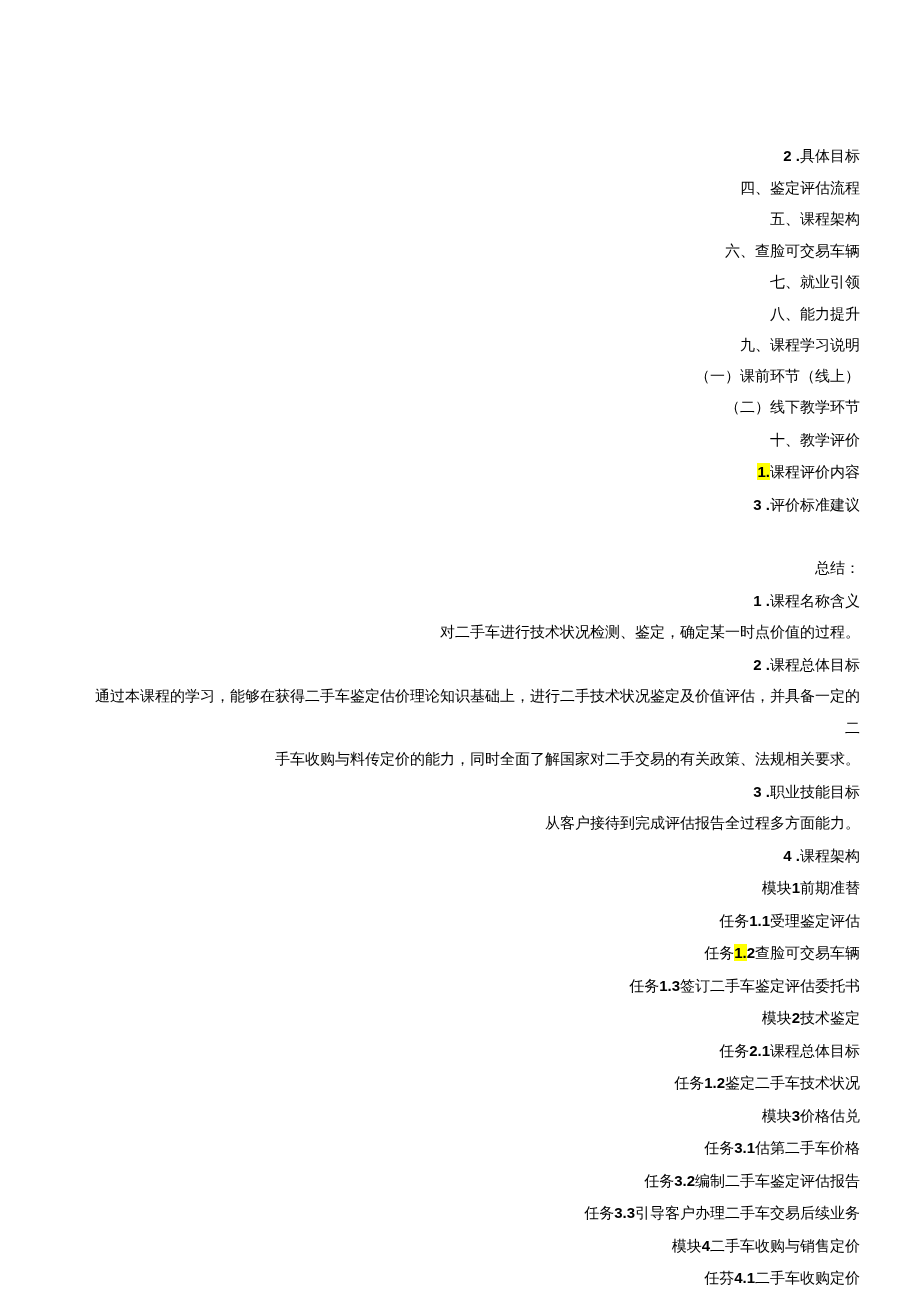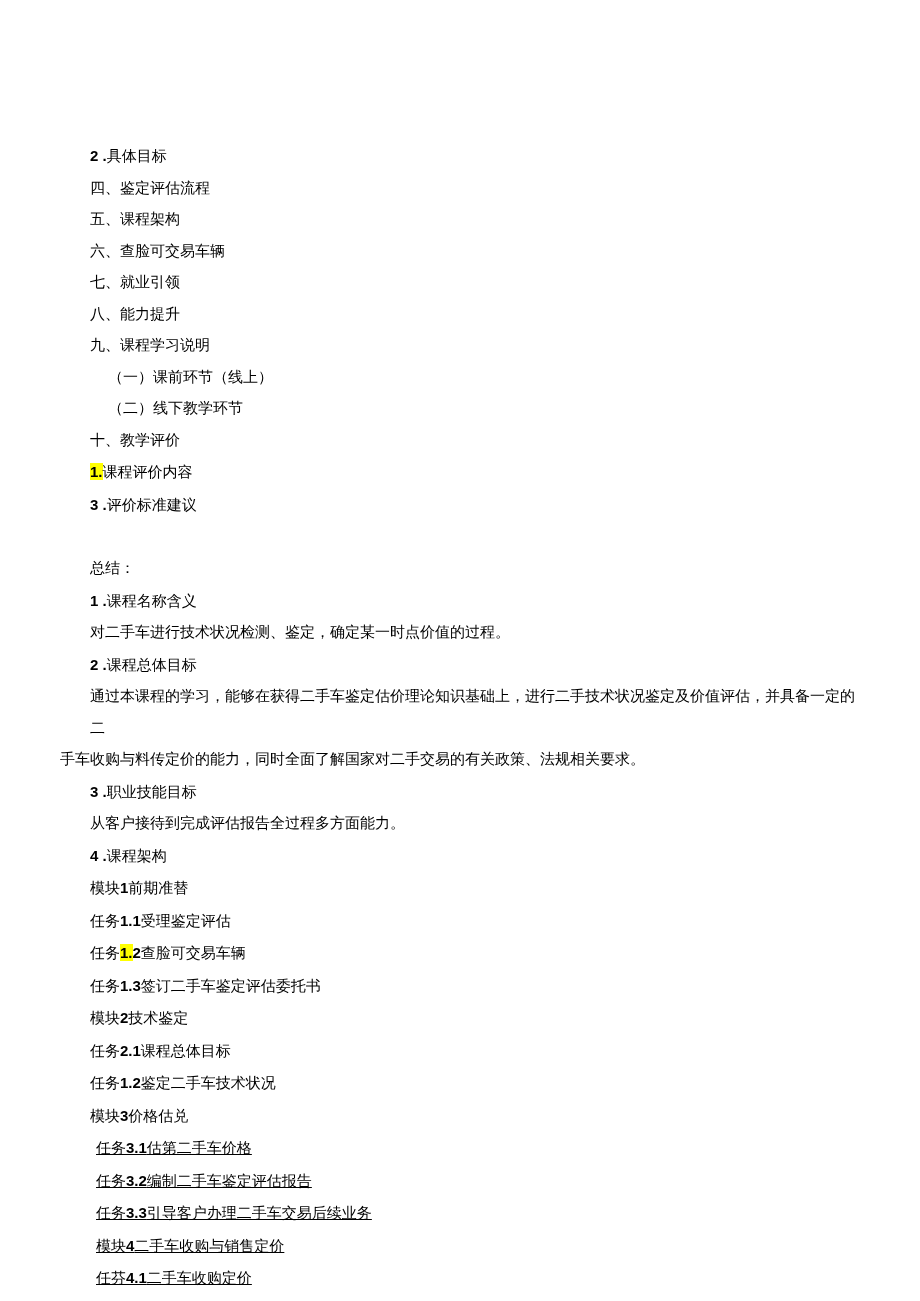--- a/index.html
+++ b/index.html
@@ -9,30 +9,31 @@
       color: #000;
       background: #fff;
       margin: 0;
       padding: 140px 60px 60px 60px;
       width: 920px;
       box-sizing: border-box;
     }
     .line {
       margin: 0;
       padding: 0;
+      text-align: right;
     }
     .indent-1 {
       padding-left: 30px;
     }
     .indent-2 {
       padding-left: 48px;
+      font-family: Liberation Mono, monospace;
     }
     .indent-3 {
       padding-left: 36px;
-      text-decoration: underline;
     }
     .bold {
       font-weight: bold;
       font-family: Arial, "SimHei", sans-serif;
     }
     .highlight {
       background-color: #ffff00;
     }
     .spacer {
       height: 32px;

